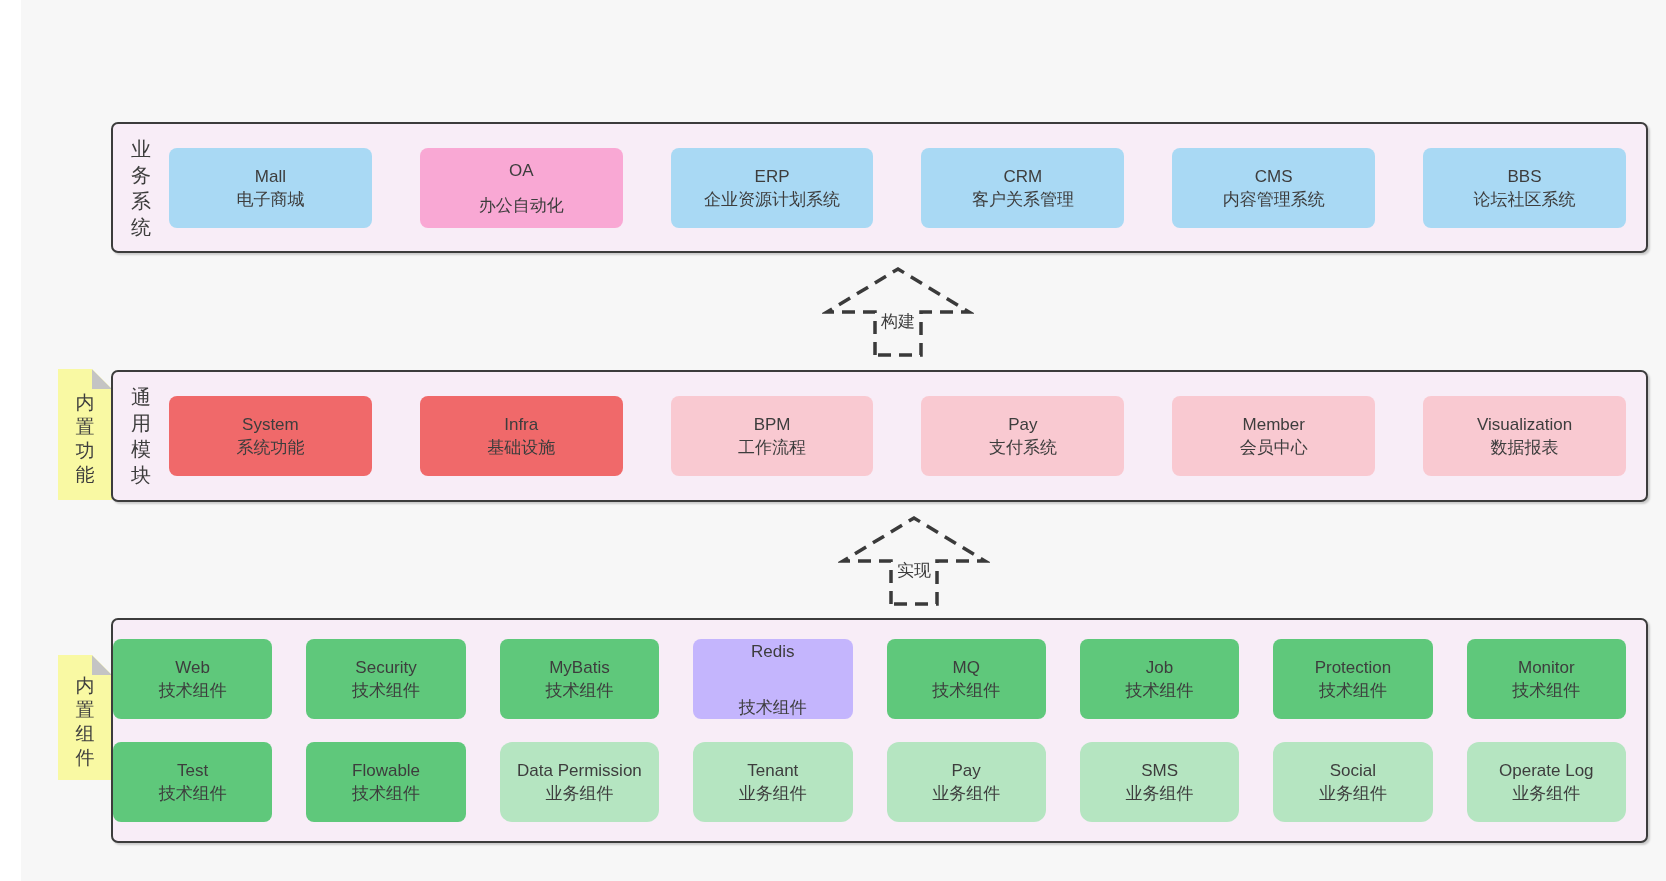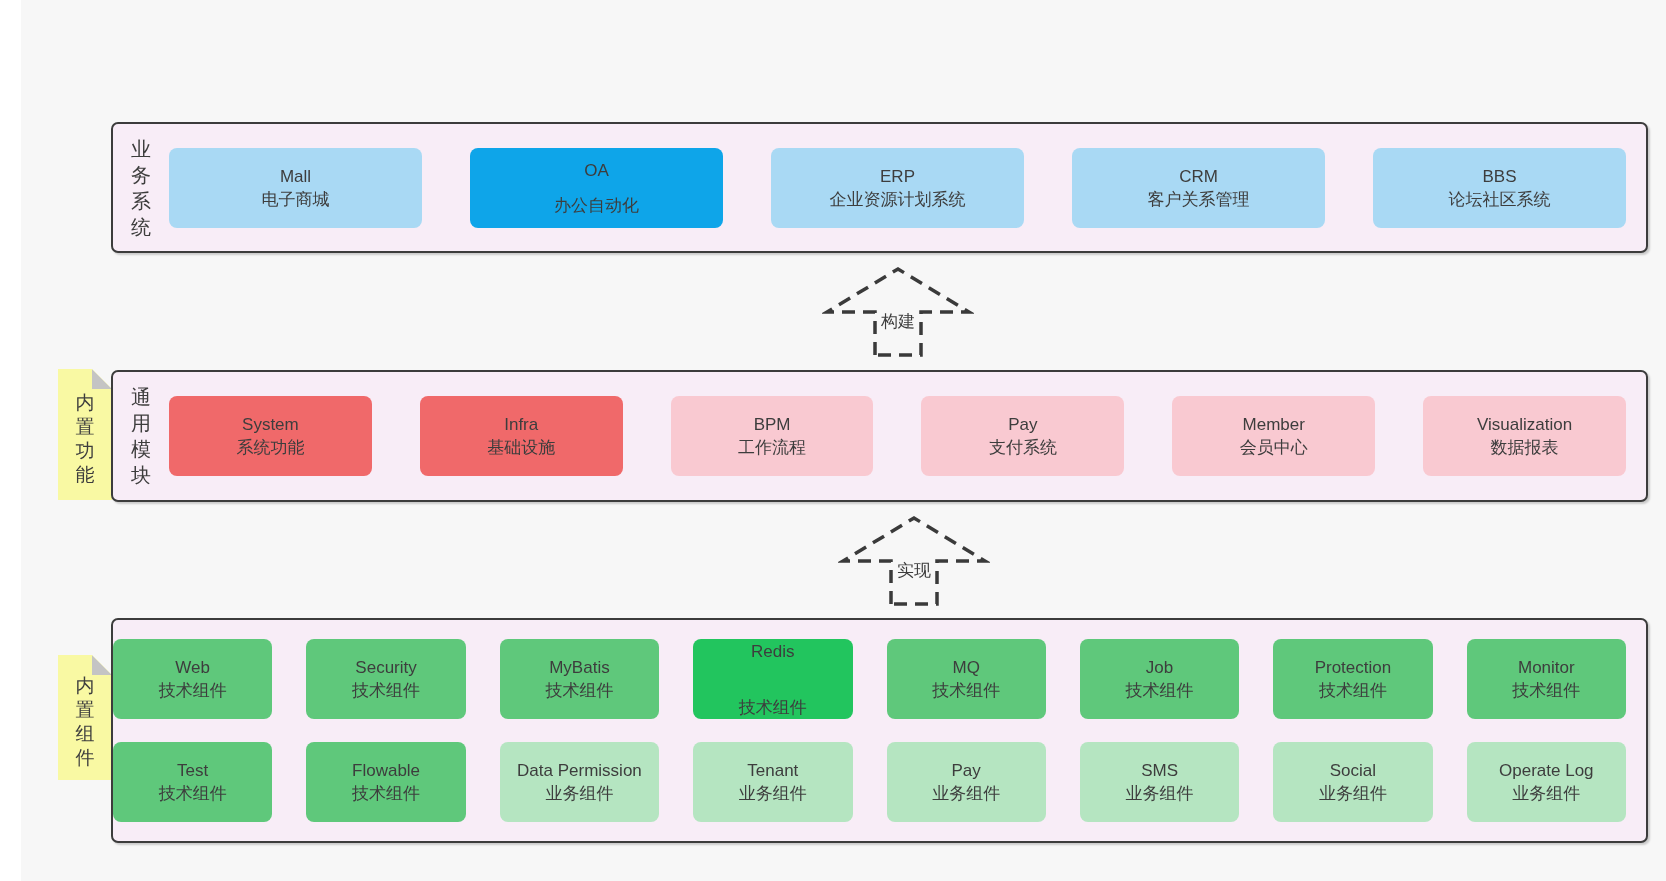--- a/index.html
+++ b/index.html
@@ -78,21 +78,21 @@
     font-size: 17px;
     line-height: 23px;
     padding: 2px 8px;
     box-sizing: border-box;
   }
   
   .t-blue       { background: #a9d9f4; }
   .t-red        { background: #f0696a; }
   .t-pink       { background: #f9c9d1; }
   .t-green      { background: #5fc87b; }
-  .t-lightGreen { background: #b5e5c1; }
+  .t-lightGreen { background: #b5e5c1; border-radius: 12px; }
 
   
   .note {
     position: absolute;
     background: var(--note-bg, #f9f9a3);
     clip-path: polygon(0 0, calc(100% - 20px) 0, 100% 20px, 100% 100%, 0 100%);
     display: flex;
     align-items: center;
     justify-content: center;
     z-index: 1;
@@ -149,31 +149,35 @@
 
   <div class="band" id="band-business">
     <div class="band-label-col">
       <div class="vlabel">业务系统</div>
     </div>
     <div class="boxes-row">
         <div class="box t-blue" style="background: rgb(169, 217, 244);">
           <div>Mall</div>
           <div>电子商城</div>
         </div>
-        <div class="box t-blue" style="background: #0ea5e9; gap: 12px;">
+        <div class="box t-blue" style="background: #f9a8d4; gap: 12px;">
           <div>OA</div>
           <div>办公自动化</div>
         </div>
         <div class="box t-blue" style="background: rgb(169, 217, 244);">
           <div>ERP</div>
           <div>企业资源计划系统</div>
         </div>
         <div class="box t-blue" style="background: rgb(169, 217, 244);">
           <div>CRM</div>
           <div>客户关系管理</div>
+        </div>
+        <div class="box t-blue" style="background: rgb(169, 217, 244);">
+          <div>CMS</div>
+          <div>内容管理系统</div>
         </div>
         <div class="box t-blue" style="background: rgb(169, 217, 244);">
           <div>BBS</div>
           <div>论坛社区系统</div>
         </div>
       </div>
   </div>
 
   <div class="arrow" id="arrow-build">
     <svg viewBox="0 0 152 96">
@@ -239,21 +243,21 @@
             <div>技术组件</div>
           </div>
           <div class="box t-green" style="background: rgb(95, 200, 123);">
             <div>Security</div>
             <div>技术组件</div>
           </div>
           <div class="box t-green" style="background: rgb(95, 200, 123);">
             <div>MyBatis</div>
             <div>技术组件</div>
           </div>
-          <div class="box t-green" style="background: #22c55e; gap: 33px;">
+          <div class="box t-green" style="background: #c4b5fd; gap: 33px;">
             <div>Redis</div>
             <div>技术组件</div>
           </div>
           <div class="box t-green" style="background: rgb(95, 200, 123);">
             <div>MQ</div>
             <div>技术组件</div>
           </div>
           <div class="box t-green" style="background: rgb(95, 200, 123);">
             <div>Job</div>
             <div>技术组件</div>

